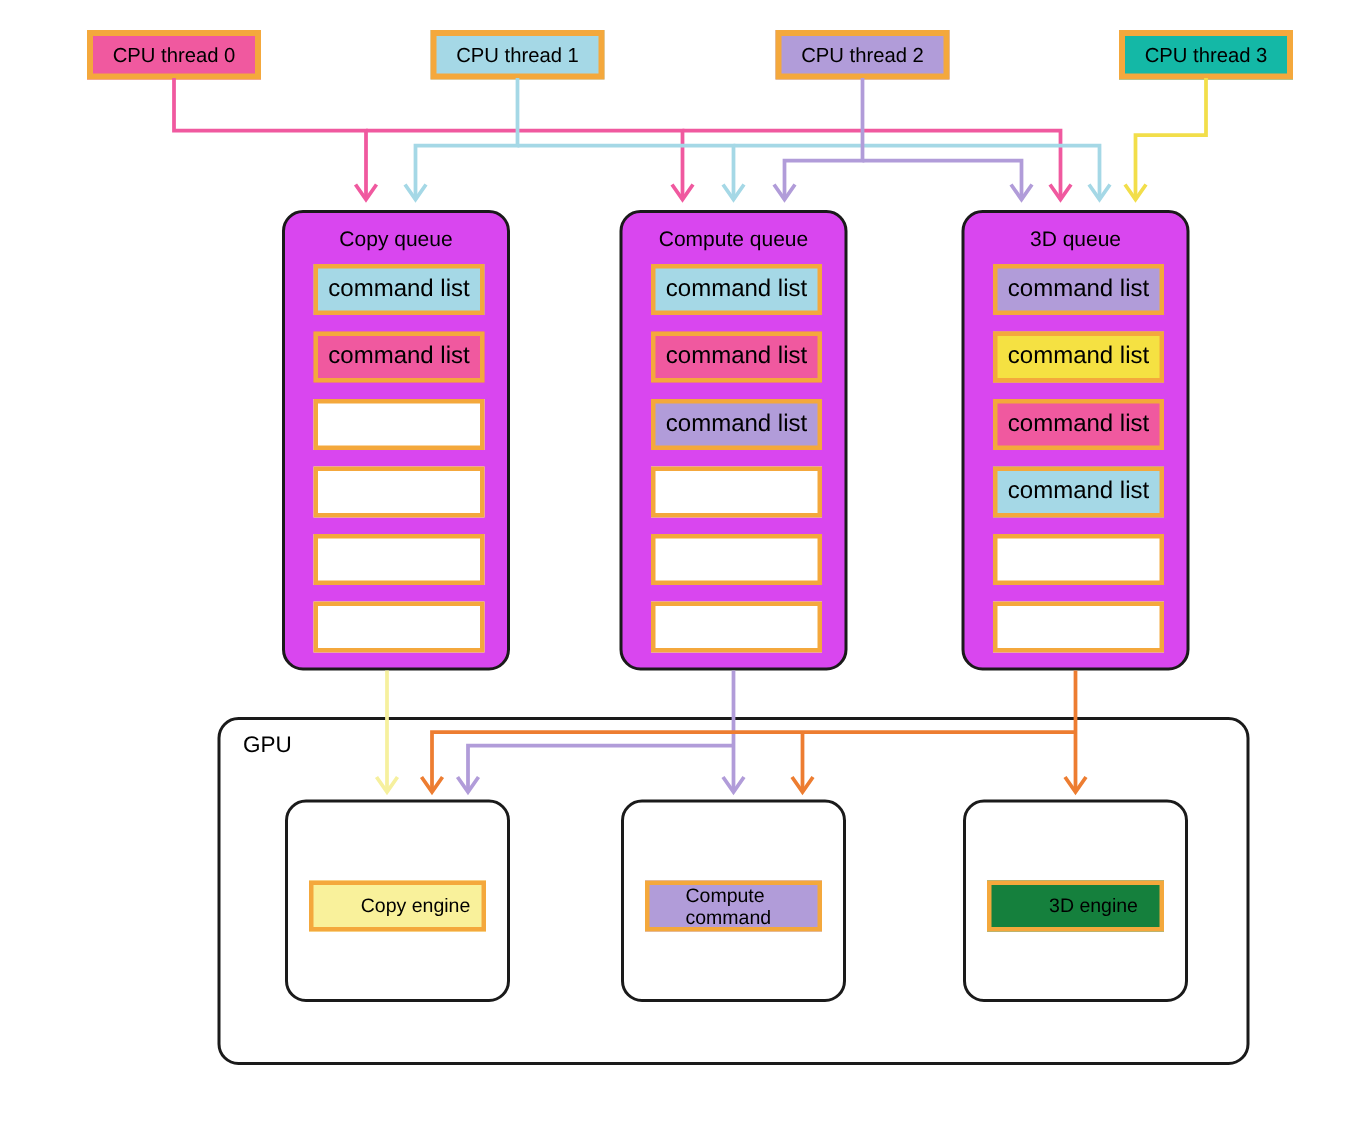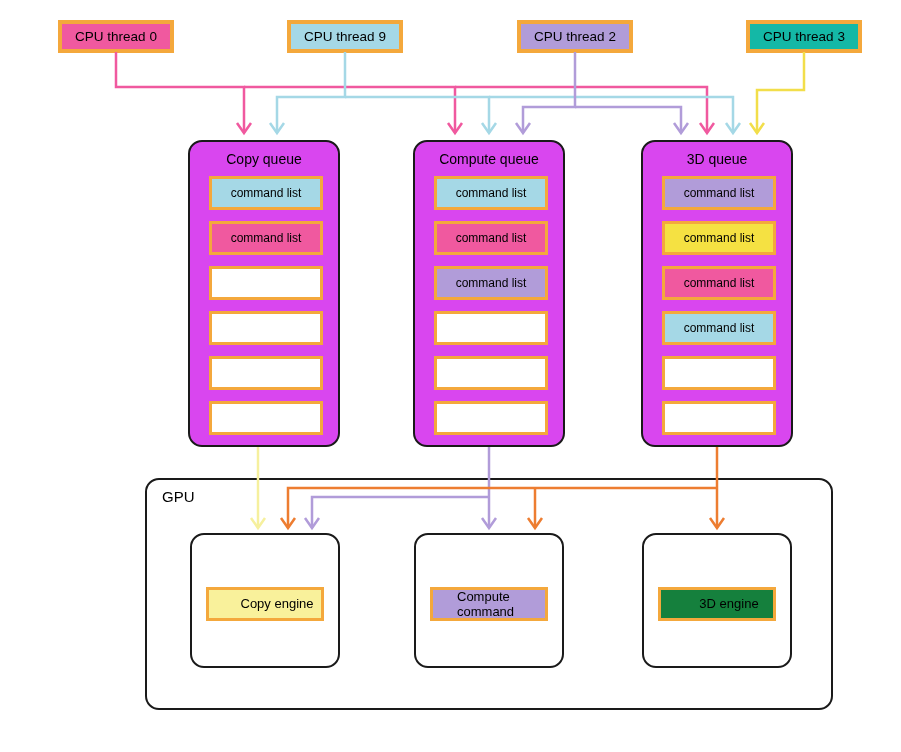--- a/index.html
+++ b/index.html
@@ -10,21 +10,21 @@
 
   .thread { position:absolute; top:20px; width:116px; height:33px;
             border:4px solid #f4a83c; display:flex; align-items:center; justify-content:center;
             font-size:13.5px; z-index:2; }
 
   .queue { position:absolute; top:140px; width:152px; height:307px;
            border:2.5px solid #1a1a1a; border-radius:14px; background:#d946ef; z-index:2; }
   .queue-title { text-align:center; padding-top:9px; font-size:14px; }
   .slot { position:absolute; left:19px; width:114px; height:34px;
           border:3.5px solid #f4a83c; display:flex; align-items:center; justify-content:center;
-          font-size:12px; }
+          font-size:16px; }
 
   .gpu { position:absolute; left:105px; top:478px; width:688px; height:232px;
          border:2.5px solid #1a1a1a; border-radius:14px; background:#fff; z-index:1; }
   .gpu-label { position:absolute; left:15px; top:8px; font-size:15px; }
 
   .engine { position:absolute; top:533px; width:150px; height:135px;
             border:2.5px solid #1a1a1a; border-radius:14px; background:#fff; z-index:2;
             display:flex; align-items:center; justify-content:center; }
   .chip { width:118px; height:34px; border:3px solid #f4a83c;
           display:flex; align-items:center; justify-content:center; font-size:13px; margin-top:6px;padding-left:24px; }
@@ -64,21 +64,21 @@
       <polyline points="677,488 248,488 248,528" fill="none" stroke="#ed7d31" stroke-width="2.5"></polyline>
       <polyline points="241,518 248,528 255,518" fill="none" stroke="#ed7d31" stroke-width="2.5"></polyline>
       <polyline points="495,488 495,528" fill="none" stroke="#ed7d31" stroke-width="2.5"></polyline>
       <polyline points="488,518 495,528 502,518" fill="none" stroke="#ed7d31" stroke-width="2.5"></polyline>
     </svg>
 
   <div class="thread" style="left: 18px; background: rgb(240, 89, 159);">
     <span>CPU thread 0</span>
   </div>
   <div class="thread" style="left: 247px; background: rgb(165, 216, 230);">
-    <span>CPU thread 9</span>
+    <span>CPU thread 1</span>
   </div>
   <div class="thread" style="left: 477px; background: rgb(177, 156, 217);">
     <span>CPU thread 2</span>
   </div>
   <div class="thread" style="left: 706px; background: #14b8a6;">
     <span>CPU thread 3</span>
   </div>
 
   <div class="queue" style="left:148px">
     <div class="queue-title">Copy queue</div>

